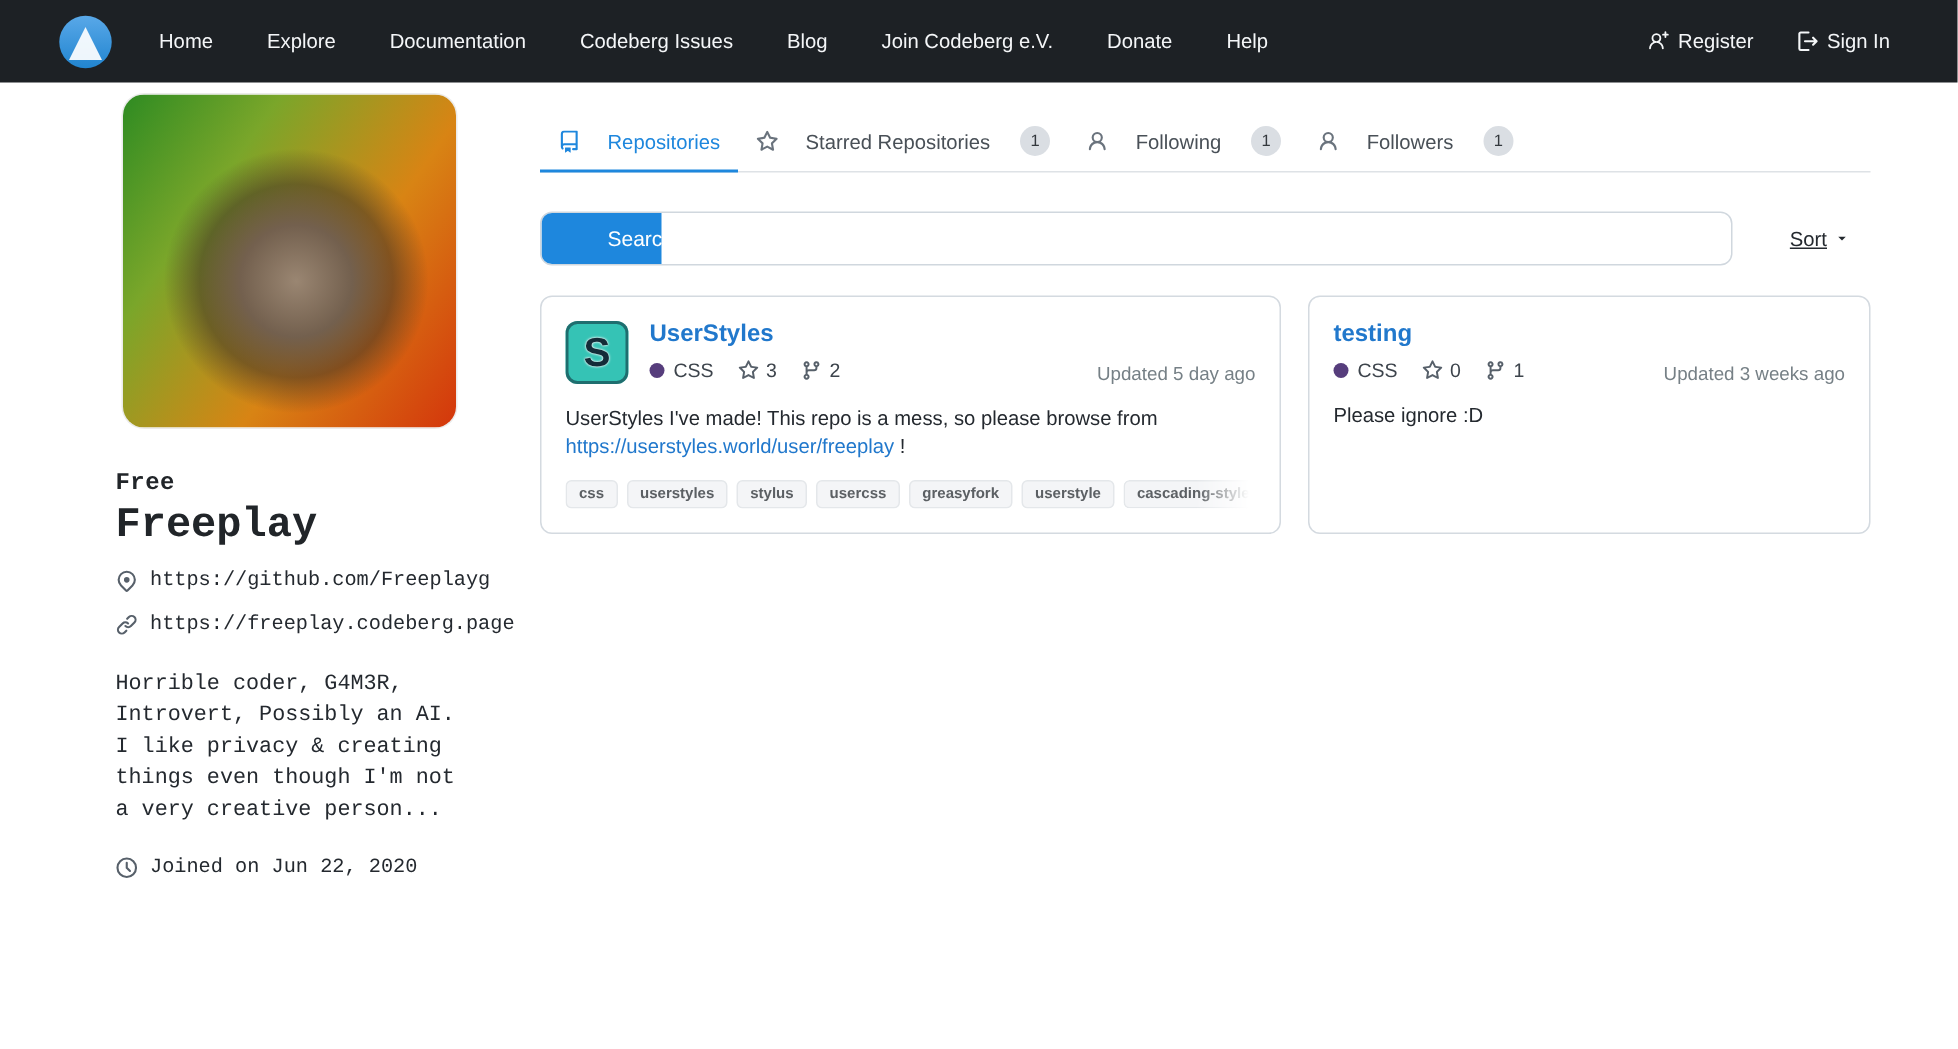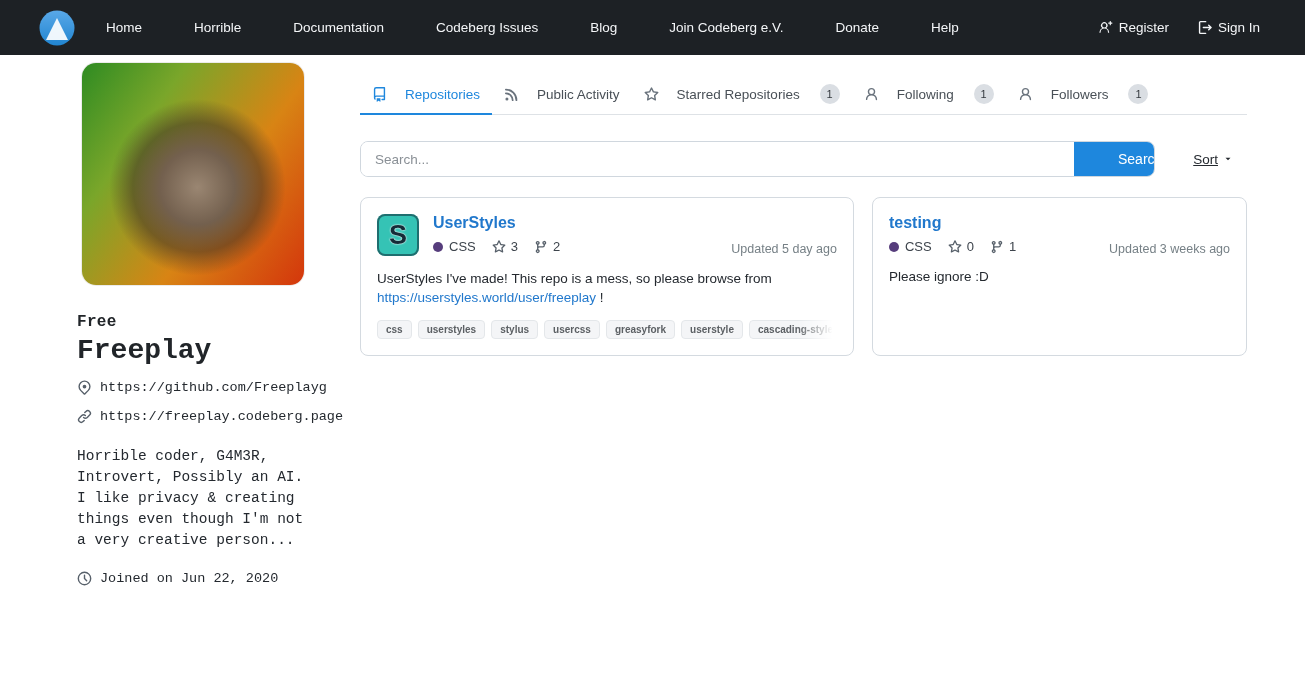--- a/index.html
+++ b/index.html
@@ -14,21 +14,21 @@
   *{box-sizing:border-box;margin:0;padding:0;}
   html,body{width:1305px;height:699px;overflow:hidden;background:#fff;
     font-family:"Liberation Sans","DejaVu Sans",sans-serif;color:var(--dark-text);}
   a{text-decoration:none;color:inherit;cursor:pointer;}
   svg{display:block;}
 
   
   .navbar{position:absolute;left:0;top:0;width:1305px;height:55px;background:var(--navbar-bg);
     display:flex;align-items:center;padding:0 45px 0 38px;}
   .logo{width:38px;height:38px;flex:0 0 auto;cursor:pointer;}
-  .nav-links{display:flex;align-items:center;gap:52px;margin-left:30px;}
+  .nav-links{display:flex;align-items:center;gap:36px;margin-left:30px;}
   .nav-link{color:#f4f6f8;font-size:13.5px;white-space:nowrap;}
   .nav-right{margin-left:auto;display:flex;align-items:center;gap:28px;}
   .nav-right .nav-link{display:flex;align-items:flex-end;gap:6px;}
   .nav-icon{width:15px;height:15px;color:#f4f6f8;}
 
   
   .profile{position:absolute;left:77px;top:63px;width:240px;font-family:Liberation Mono, monospace;}
   .avatar{width:222px;height:222px;border-radius:14px;margin-left:5px;
     background:
       radial-gradient(circle at 52% 56%, #9a8672 0%, #73604e 22%, rgba(60,50,40,.55) 38%, rgba(0,0,0,0) 52%),
@@ -97,21 +97,21 @@
         <stop offset="0" stop-color="#59a8e8"></stop>
             <stop offset="1" stop-color="#2185d0"></stop>
       </linearGradient>
         </defs>
       <circle cx="19" cy="19" r="17.5" fill="url(#lg)"></circle>
       <path d="M19 9 L30 31 H8 Z" fill="#ffffff" opacity="0.92"></path>
     </svg>
   </a>
   <nav class="nav-links">
     <a class="nav-link">Home</a>
-    <a class="nav-link">Horrible</a>
+    <a class="nav-link">Explore</a>
     <a class="nav-link">Documentation</a>
     <a class="nav-link">Codeberg Issues</a>
     <a class="nav-link">Blog</a>
     <a class="nav-link">Join Codeberg e.V.</a>
     <a class="nav-link">Donate</a>
     <a class="nav-link">Help</a>
   </nav>
   <div class="nav-right">
     <a class="nav-link">
       <svg class="nav-icon" viewBox="0 0 16 16">
@@ -164,27 +164,20 @@
   <nav class="tabs">
     <a class="tab active">
       <svg class="ticon" viewBox="0 0 16 16">
         <path fill="currentColor" d="M2 2.5A2.5 2.5 0 0 1 4.5 0h8.75a.75.75 0 0 1 .75.75v12.5a.75.75 0 0 1-.75.75h-2.5a.75.75 0 0 1 0-1.5h1.75v-2h-8a1 1 0 0 0-.714 1.7.75.75 0 1 1-1.072 1.05A2.495 2.495 0 0 1 2 11.5v-9Zm10.5 8V1.5h-8a1 1 0 0 0-1 1v6.708A2.486 2.486 0 0 1 4.5 9h8Z"></path>
         <path fill="currentColor" d="M5 12.25v3.25a.25.25 0 0 0 .4.2l1.45-1.087a.25.25 0 0 1 .3 0L8.6 15.7a.25.25 0 0 0 .4-.2v-3.25a.25.25 0 0 0-.25-.25h-3.5a.25.25 0 0 0-.25.25Z"></path>
       </svg>
       <span>Repositories</span>
     </a>
     <a class="tab">
       <svg class="ticon" viewBox="0 0 16 16">
-        <path d="M2 6.75A7.25 7.25 0 0 1 9.25 14M2 2.75A11.25 11.25 0 0 1 13.25 14" stroke="currentColor" stroke-width="1.9" fill="none" stroke-linecap="round"></path>
-        <circle cx="3.1" cy="12.9" r="1.6" fill="currentColor"></circle>
-      </svg>
-      <span>Public Activity</span>
-    </a>
-    <a class="tab">
-      <svg class="ticon" viewBox="0 0 16 16">
         <path fill="currentColor" d="M8 .25a.75.75 0 0 1 .673.418l1.882 3.815 4.21.612a.75.75 0 0 1 .416 1.279l-3.046 2.97.719 4.192a.75.75 0 0 1-1.088.791L8 12.347l-3.766 1.98a.75.75 0 0 1-1.088-.79l.72-4.194L.818 6.374a.75.75 0 0 1 .416-1.28l4.21-.611L7.327.668A.75.75 0 0 1 8 .25Zm0 2.445L6.615 5.5a.75.75 0 0 1-.564.41l-3.097.45 2.24 2.184a.75.75 0 0 1 .216.664l-.528 3.084 2.769-1.456a.75.75 0 0 1 .698 0l2.77 1.456-.53-3.084a.75.75 0 0 1 .216-.664l2.24-2.183-3.096-.45a.75.75 0 0 1-.564-.41L8 2.694v.001Z"></path>
       </svg>
       <span>Starred Repositories</span>
       <span class="badge">1</span>
     </a>
     <a class="tab">
       <svg class="ticon" viewBox="0 0 16 16">
         <path fill="currentColor" d="M10.561 8.073a6.005 6.005 0 0 1 3.432 5.142.75.75 0 1 1-1.498.07 4.5 4.5 0 0 0-8.99 0 .75.75 0 0 1-1.498-.07 6.005 6.005 0 0 1 3.431-5.142 3.999 3.999 0 1 1 5.123 0ZM10.5 5a2.5 2.5 0 1 0-5 0 2.5 2.5 0 0 0 5 0Z"></path>
       </svg>
       <span>Following</span>
@@ -194,21 +187,20 @@
       <svg class="ticon" viewBox="0 0 16 16">
         <path fill="currentColor" d="M10.561 8.073a6.005 6.005 0 0 1 3.432 5.142.75.75 0 1 1-1.498.07 4.5 4.5 0 0 0-8.99 0 .75.75 0 0 1-1.498-.07 6.005 6.005 0 0 1 3.431-5.142 3.999 3.999 0 1 1 5.123 0ZM10.5 5a2.5 2.5 0 1 0-5 0 2.5 2.5 0 0 0 5 0Z"></path>
       </svg>
       <span>Followers</span>
       <span class="badge">1</span>
     </a>
   </nav>
 
   <div class="search-row">
     <div class="search-group">
-      <input class="search-input" type="text" placeholder="Search..." style="">
       <button class="search-btn">Search</button>
     </div>
     <div class="sort">
       <span>Sort</span>
       <svg class="caret" viewBox="0 0 16 16">
         <path fill="currentColor" d="M4 6l4 4 4-4H4z"></path>
       </svg>
     </div>
   </div>
 

